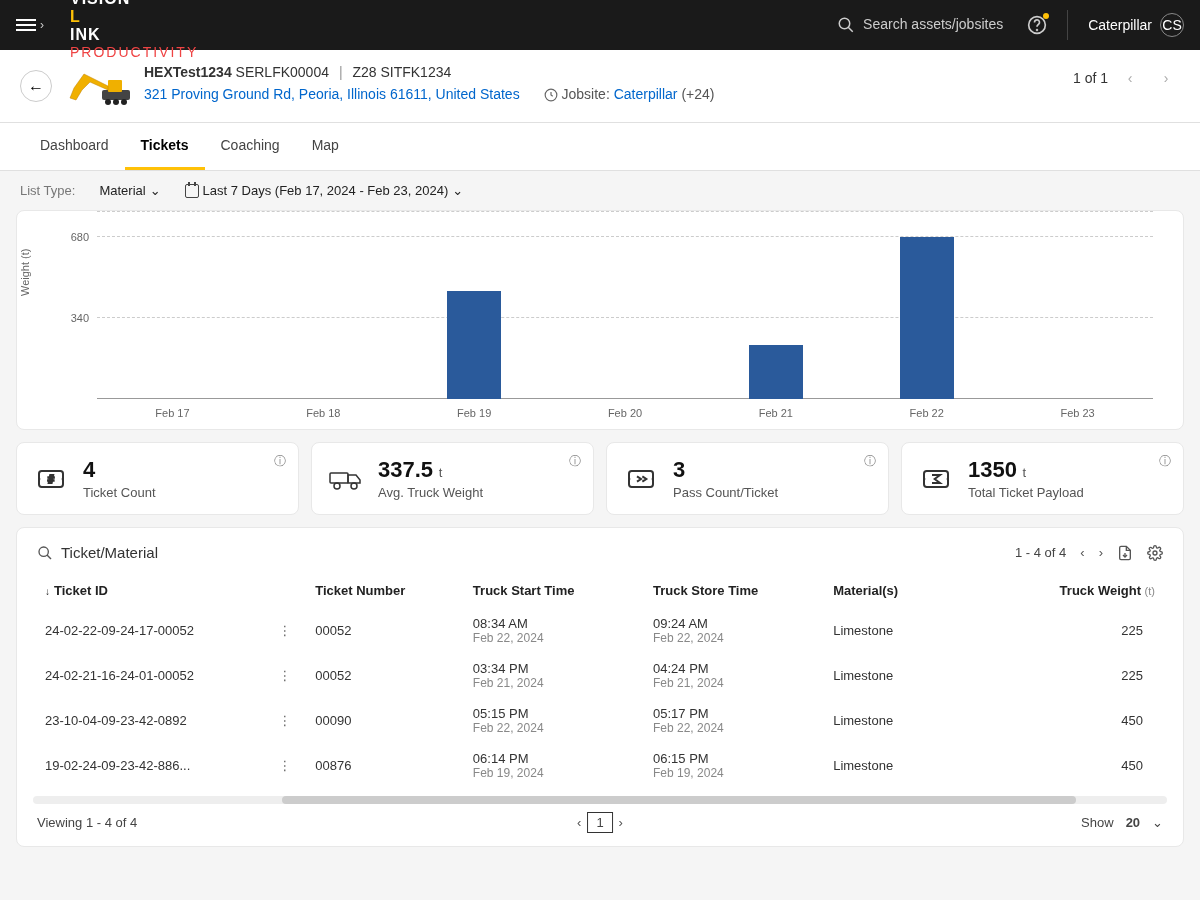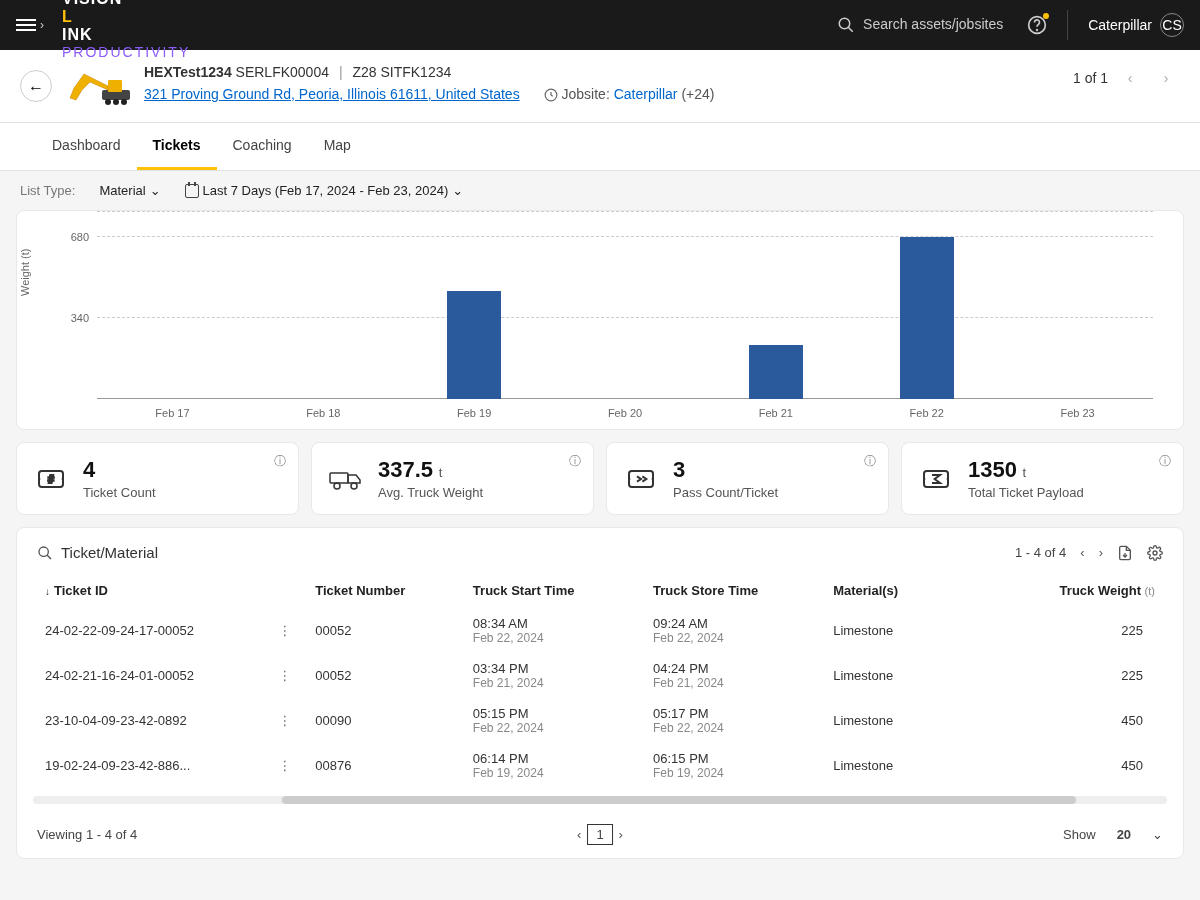--- a/index.html
+++ b/index.html
@@ -3,46 +3,46 @@
 <meta charset="utf-8">
 <style>
 * { margin:0; padding:0; box-sizing:border-box; font-family:Arial,Helvetica,sans-serif; }
 body { background:#f5f5f5; width:1200px; height:900px; overflow:hidden; }
 .topbar { background:#1a1a1a; color:#fff; height:50px; display:flex; align-items:center; padding:0 16px; }
 .hamburger { width:20px; display:flex; flex-direction:column; gap:3px; cursor:pointer; }
 .hamburger span { height:2px; background:#fff; }
 .chevr { margin-left:4px; font-size:12px; color:#ccc; }
 .logo { margin-left:12px; font-weight:bold; letter-spacing:1px; font-size:16px; display:flex; align-items:baseline;flex-direction:column; }
 .logo .l { color:#ffc107; }
-.logo-sub { font-weight:normal; letter-spacing:2px; margin-left:6px; font-size:14px; color:#8b5cf6; }
+.logo-sub { font-weight:normal; letter-spacing:2px; margin-left:14px; font-size:14px; color:#ef4444; }
 .topbar-spacer { flex:1; }
 .search-area { display:flex; align-items:flex-start; color:#ccc; font-size:14px; cursor:pointer; }
 .search-ico { margin-right:8px; }
 .help-ico { margin-left:24px; position:relative; cursor:pointer; }
 .help-dot { position:absolute; top:-2px; right:-2px; width:6px; height:6px; background:#ffc107; border-radius:50%; }
 .divider-v { width:1px; height:30px; background:#444; margin:0 20px; }
 .user-area { display:flex; align-items:center; font-size:14px; cursor:pointer; }
 .user-badge { width:24px; height:24px; border:1px solid #888; border-radius:50%; display:flex; align-items:center; justify-content:center; font-size:14px; margin-left:8px; }
 
 .asset-header { background:#fff; padding:14px 20px; display:flex; align-items:flex-start; border-bottom:1px solid #e0e0e0; }
 .back-btn { width:32px; height:32px; border:1px solid #ccc; border-radius:50%; display:flex; align-items:center; justify-content:center; cursor:pointer; margin-top:6px; }
 .machine-img { width:70px; height:40px; margin:4px 10px 0 12px; display:flex; align-items:center; justify-content:center; }
 .asset-info { flex:1; }
 .asset-line1 { font-size:14px; color:#333; }
 .asset-line1 b { font-weight:bold; }
 .asset-sep { margin:0 6px; color:#999; }
 .asset-line2 { margin-top:6px; font-size:14px; display:flex; align-items:center; gap:24px; }
-.addr-link { color:#0066cc; text-decoration:underline; cursor:pointer; }
+.addr-link { color:#0066cc; cursor:pointer; }
 .jobsite-lbl { color:#555; }
 .jobsite-val { color:#0066cc; cursor:pointer; }
 .jobsite-more { color:#555; }
 .pager-top { display:flex; align-items:center; gap:8px; font-size:14px; color:#333; }
 .pg-btn { width:28px; height:28px; display:flex; align-items:center; justify-content:center; color:#aaa; cursor:pointer; }
 
-.tabs { background:#fff; display:flex; padding:0 36px; border-bottom:1px solid #e0e0e0; }
+.tabs { background:#fff; display:flex; padding:0 24px; border-bottom:1px solid #e0e0e0; }
 .tab { padding:14px 16px; font-size:14px; color:#444; cursor:pointer; border-bottom:3px solid transparent; }
 .tab.active { font-weight:bold; border-bottom-color:#ffc107; color:#000; }
 
 .filters { padding:12px 20px; display:flex; align-items:center; gap:24px; font-size:13px; color:#555; }
 .lt-label { color:#777; }
 .dropdown { display:flex; align-items:center; gap:4px; cursor:pointer; color:#222; }
 .cal-ico { width:14px; height:14px; border:1.5px solid #444; border-radius:2px; position:relative; }
 .cal-ico::before { content:''; position:absolute; top:-3px; left:2px; width:2px; height:4px; background:#444; }
 .cal-ico::after { content:''; position:absolute; top:-3px; right:2px; width:2px; height:4px; background:#444; }
 
@@ -74,24 +74,24 @@
 th .unit { font-weight:normal; color:#888; font-size:11px; }
 td { padding:8px 8px; color:#333; vertical-align:middle; }
 .time-main { color:#333; }
 .time-sub { color:#888; font-size:12px; }
 .row-menu { cursor:pointer; color:#666; text-align:center; }
 .sort-arrow { font-size:10px; margin-right:4px; }
 
 .scroll-track { height:8px; background:#eee; border-radius:4px; margin:8px -4px 0 -4px; position:relative; }
 .scroll-thumb { position:absolute; left:22%; right:8%; top:0; bottom:0; background:#ccc; border-radius:4px; }
 
-.table-foot { display:flex; align-items:center; margin-top:23px; font-size:13px; color:#444; }
+.table-foot { display:flex; align-items:center; margin-top:11px; font-size:13px; color:#444; }
 .tf-center { position:absolute; left:50%; transform:translateX(-50%); display:flex; align-items:center; gap:6px; }
 .page-box { border:1px solid #333; padding:2px 8px; font-size:13px; }
-.tf-right { margin-left:auto; display:flex; align-items:center; gap:21px; cursor:pointer; }
+.tf-right { margin-left:auto; display:flex; align-items:center; gap:12px; cursor:pointer; }
 
 svg { display:block; }
 </style>
 </head>
 <body>
 
 <div class="topbar">
   <div class="hamburger">
       <span></span>
       <span></span>

